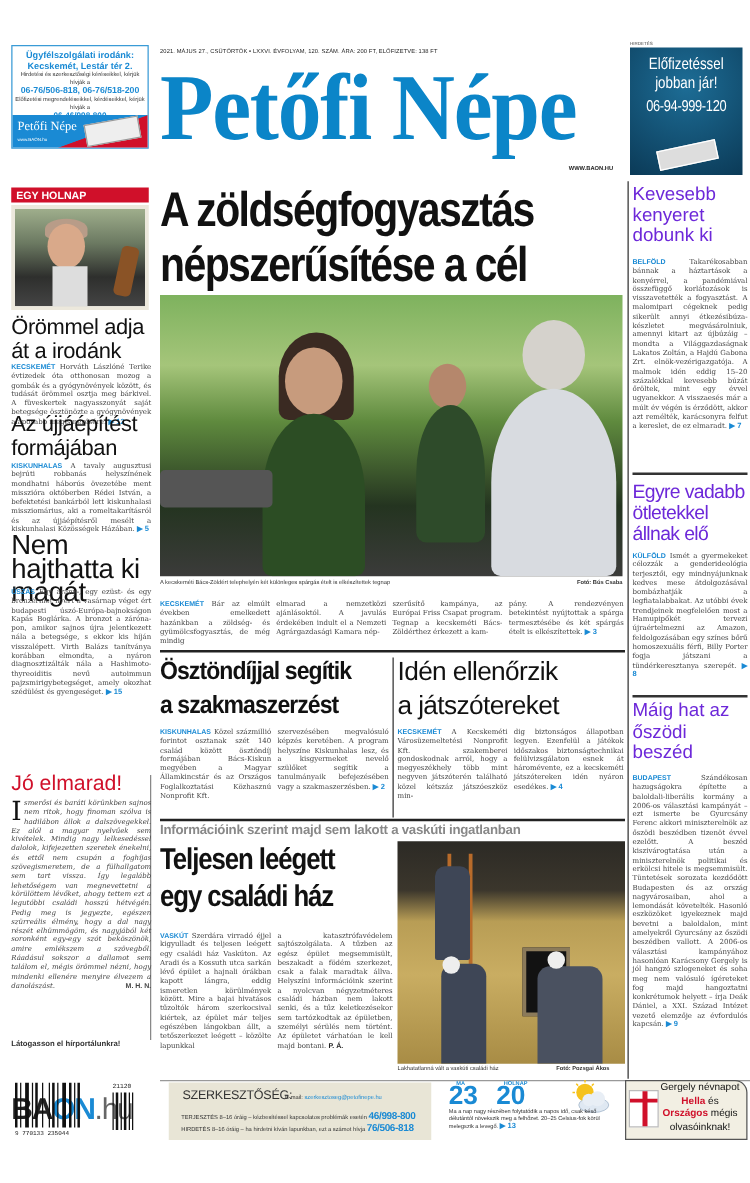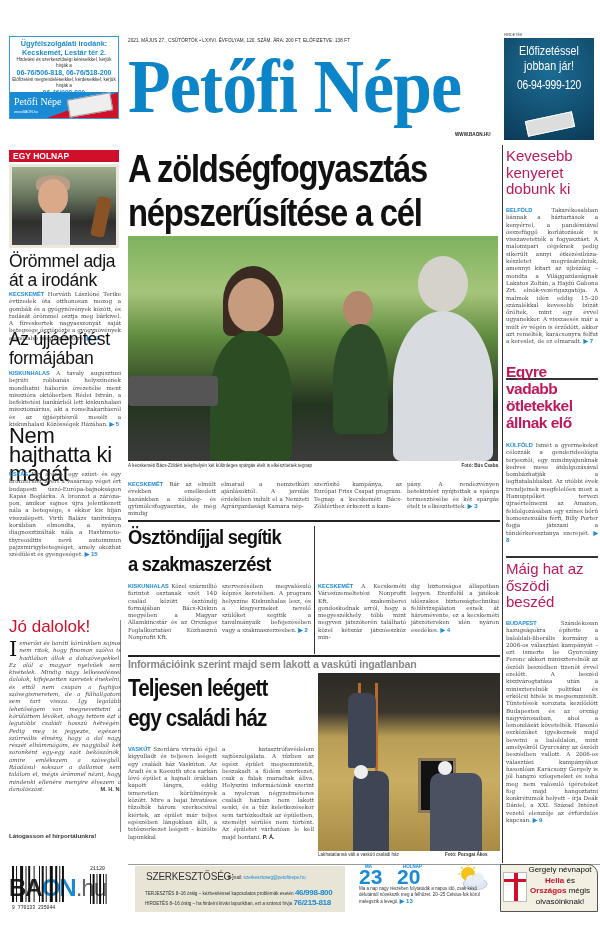--- a/index.html
+++ b/index.html
@@ -73,24 +73,24 @@
 #rule-2{left:128px;top:655px;width:372px;height:1.5px}
 #sub-vasku{left:128px;top:658px;width:372px;font-family:"Liberation Sans",sans-serif;font-weight:700;font-size:10.6px;color:#888;letter-spacing:-.2px;white-space:nowrap}
 #h-teljesen{left:128px;top:673px;width:190px;font-family:"Liberation Sans",sans-serif;font-weight:700;font-size:24px;line-height:30px;letter-spacing:-1px;transform:scaleX(.86);transform-origin:left top;white-space:nowrap;color:#111}
 #fire-photo{left:318px;top:673px;width:182px;height:178px;background:linear-gradient(180deg,#2c2a25 0%,#3b362c 22%,#b89d55 36%,#c9ad62 60%,#a88c45 100%);overflow:hidden}
 #fire-caption{left:318px;top:852px;font-size:4.6px;font-family:"Liberation Sans",sans-serif;color:#333}
 #fire-credit{left:445px;top:852px;font-size:4.6px;font-weight:700;font-family:"Liberation Sans",sans-serif;color:#333}
 #rule-3{left:128px;top:864px;width:472px;height:1px;background:#999}
 
 
 #right-vrule{left:502px;top:145px;width:1.2px;height:718px;background:#333}
-.rh{font-family:"Liberation Sans",sans-serif;color:#be185d}
+.rh{font-family:"Liberation Sans",sans-serif;color:#6d28d9}
 #h-kevesebb{left:506px;top:148px;font-size:15px;line-height:16.5px;width:92px}
 #t-kevesebb{left:506px;top:207px;width:92px}
-#h-egyre{left:506px;top:363px;font-size:15.5px;line-height:17px;font-weight:700;width:92px;letter-spacing:-.5px}
+#h-egyre{left:506px;top:385px;font-size:15.5px;line-height:17px;font-weight:400;width:92px;letter-spacing:-.5px}
 #t-egyre{left:506px;top:442px;width:92px}
 #h-maig{left:506px;top:561px;font-size:15px;line-height:16.5px;width:92px}
 #t-maig{left:506px;top:620px;width:92px}
 .rrule{left:506px;width:92px;height:1.5px;background:#333}
 
 
 #szerk{left:135px;top:866px;width:210px;height:46px;background:#e8e5d6}
 #szerk-title{left:146px;top:871px;font-family:"Liberation Sans",sans-serif;font-size:10px;color:#333;letter-spacing:-.2px}
 #szerk-email{left:228px;top:875px;font-size:4.6px;font-family:"Liberation Sans",sans-serif;color:#333}
 #szerk-email span{color:#1a8ad4}
@@ -159,21 +159,21 @@
   <span class="ref">▶ 5</span>
 </div>
 
 <div id="h-nemhajt" class="abs hd">Nem hajthatta ki magát</div>
 <div id="t-nemhajt" class="abs body-text">
   <span class="kicker">ÚSZÁS</span>
   <span>Egy arany-, egy ezüst- és egy bronzérmet nyert a vasárnap véget ért budapesti úszó-Európa-bajnokságon Kapás Boglárka. A bronzot a záróna­pon, amikor sajnos újra jelentkezett nála a betegsége, s ekkor kis híján visszalépett. Virth Balázs tanítványa korábban elmondta, a nyáron diagnosztizálták nála a Hashimoto-thyreoiditis nevű autoimmun pajzsmirigybetegséget, amely okozhat szédülést és gyengeséget.</span>
   <span class="ref">▶ 15</span>
 </div>
 
-<div id="h-joreggelt" class="abs">Jó dalolok!</div>
+<div id="h-joreggelt" class="abs">Jó elmarad!</div>
 <div id="left-vrule" class="abs"></div>
 <div id="t-joreggelt" class="abs body-text">
   <span id="dropcap">I</span><span>smerősi és baráti körünkben sajnos nem ritok, hogy finoman szólva is hadilábon állok a dalszövegekkel. Ez alól a magyar nyelvűek sem kivételek. Mindig nagy lelkesedéssel dalolok, kifejezetten szeretek énekelni, és ettől nem csupán a foghíjas szövegismeretem, de a fülhallgatom sem tart vissza. Így legalább lehetőségem van megnevettetni a körülöttem lévőket, ahogy tettem ezt a legutóbbi családi hosszú hétvégén. Pedig meg is jegyezte, egészen szürreális élmény, hogy a dal nagy részét elhümmögöm, és nagyjából két soronként egy-egy szót beköszönök, amire emlékszem a szövegből. Ráadásul sokszor a dallamot sem találom el, mégis örömmel nézni, hogy mindenki ellenére menyire élvezem a danolászást.</span>
   <b style="float:right;font-style:normal;font-family:'Liberation Sans',sans-serif">M. H. N.</b>
 </div>
 
 <div id="baon-label" class="abs">Látogasson el hírportálunkra!</div>
 <div id="baon-logo" class="abs"><span style="color:#222">BA</span><span style="color:#1a8ad4">ON</span><span class="hu">.hu</span></div>
 
 <svg id="barcode" class="abs" viewBox="0 0 100 40">
@@ -229,20 +229,22 @@
 </div>
 
 <div id="rule-1" class="abs rule"></div>
 
 <div id="h-osztond" class="abs">
   <div>Ösztöndíjjal segítik</div>
   <div>a szakmaszerzést</div>
 </div>
 <div id="mid-vrule" class="abs"></div>
 <div id="h-iden" class="abs">
+  <div>Idén ellenőrzik</div>
+  <div>a játszótereket</div>
 </div>
 
 <div class="abs body-text" style="left:128px;top:583px;width:89px">
   <span class="kicker">KISKUNHALAS</span>
   <span>Közel százmillió forintot osztanak szét 140 család között ösztöndíj formájában Bács-Kiskun megyében a Magyar Államkincstár és az Országos Foglalkoztatási Közhasznú Nonprofit Kft.</span>
 </div>
 <div class="abs body-text" style="left:222px;top:583px;width:89px">
   <span>szervezésében megvalósuló képzés keretében. A program helyszíne Kiskunhalas lesz, és a kisgyermeket nevelő szülőket segítik a tanulmányaik befejezésében vagy a szakmaszerzésben.</span>
   <span class="ref">▶ 2</span>
 </div>
@@ -314,21 +316,21 @@
 <div id="szerk-email" class="abs">
   <span style="color:#333">E-mail:</span>
   <span>szerkesztoseg@petofinepe.hu</span>
 </div>
 <div class="abs szerk-line" style="top:888px">
   <span>TERJESZTÉS 8–16 óráig – kézbesítéssel kapcsolatos problémák esetén</span>
   <b>46/998-800</b>
 </div>
 <div class="abs szerk-line" style="top:898px">
   <span>HIRDETÉS 8–16 óráig – ha hirdetni kíván lapunkban, ezt a számot hívja</span>
-  <b>76/215-818</b>
+  <b>76/506-818</b>
 </div>
 
 <div id="wx-ma-l" class="abs">MA</div>
 <div id="wx-ma" class="abs">23</div>
 <div id="wx-hol-l" class="abs">HOLNAP</div>
 <div id="wx-hol" class="abs">20</div>
 <svg id="wx-icon" class="abs" viewBox="0 0 34 28">
   <circle cx="13" cy="10" r="7" fill="#f5c21b"></circle>
   <g stroke="#f5c21b" stroke-width="1.2">
       <line x1="13" y1="0" x2="13" y2="2"></line>

